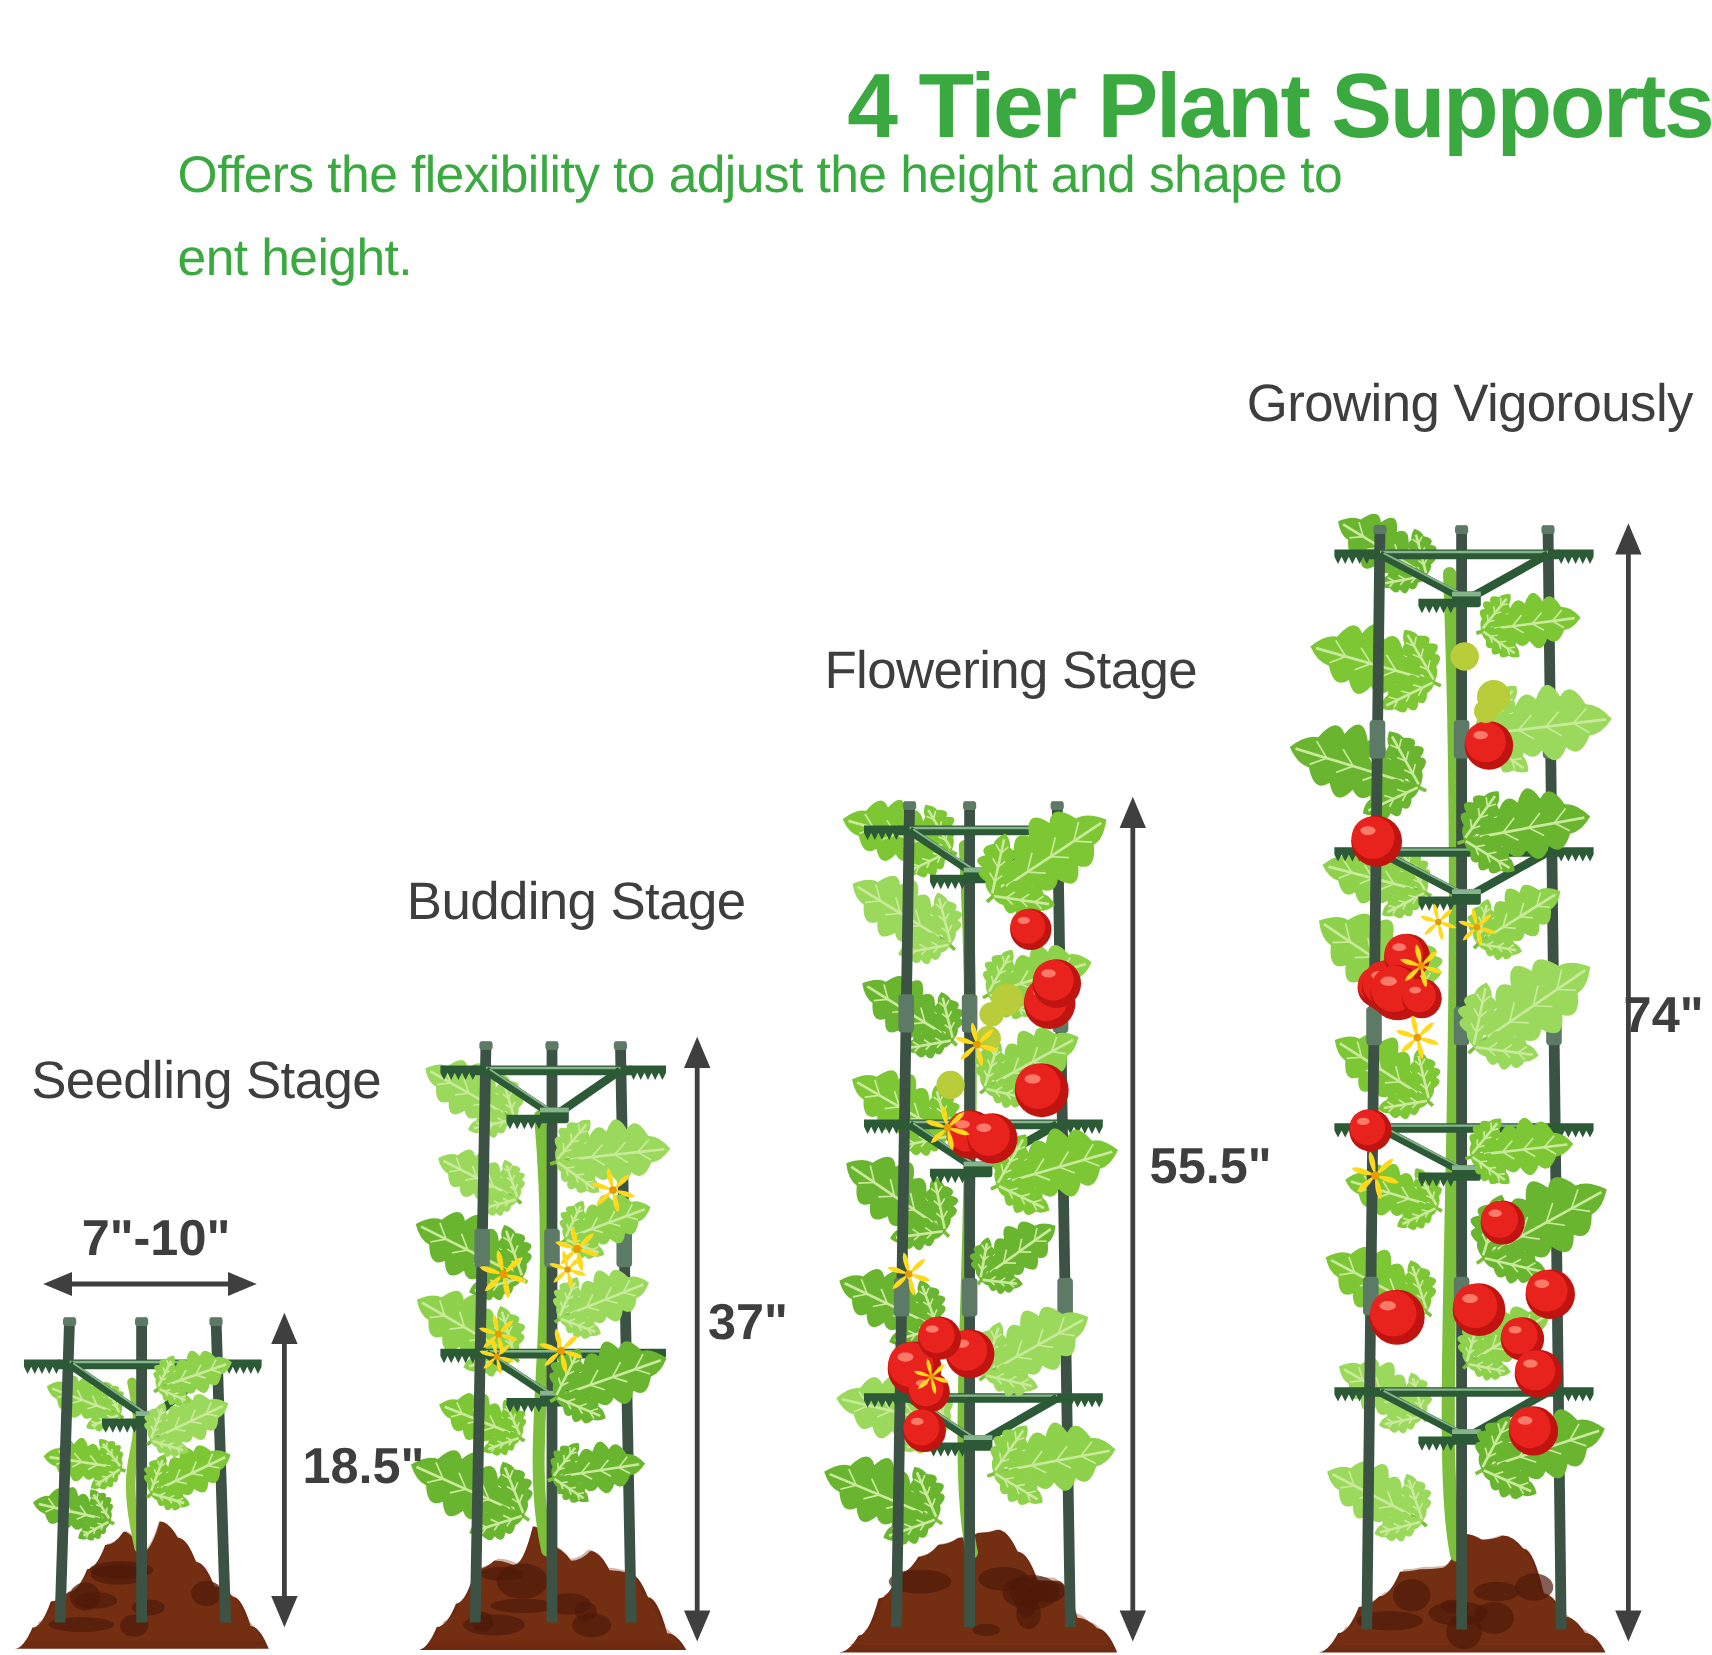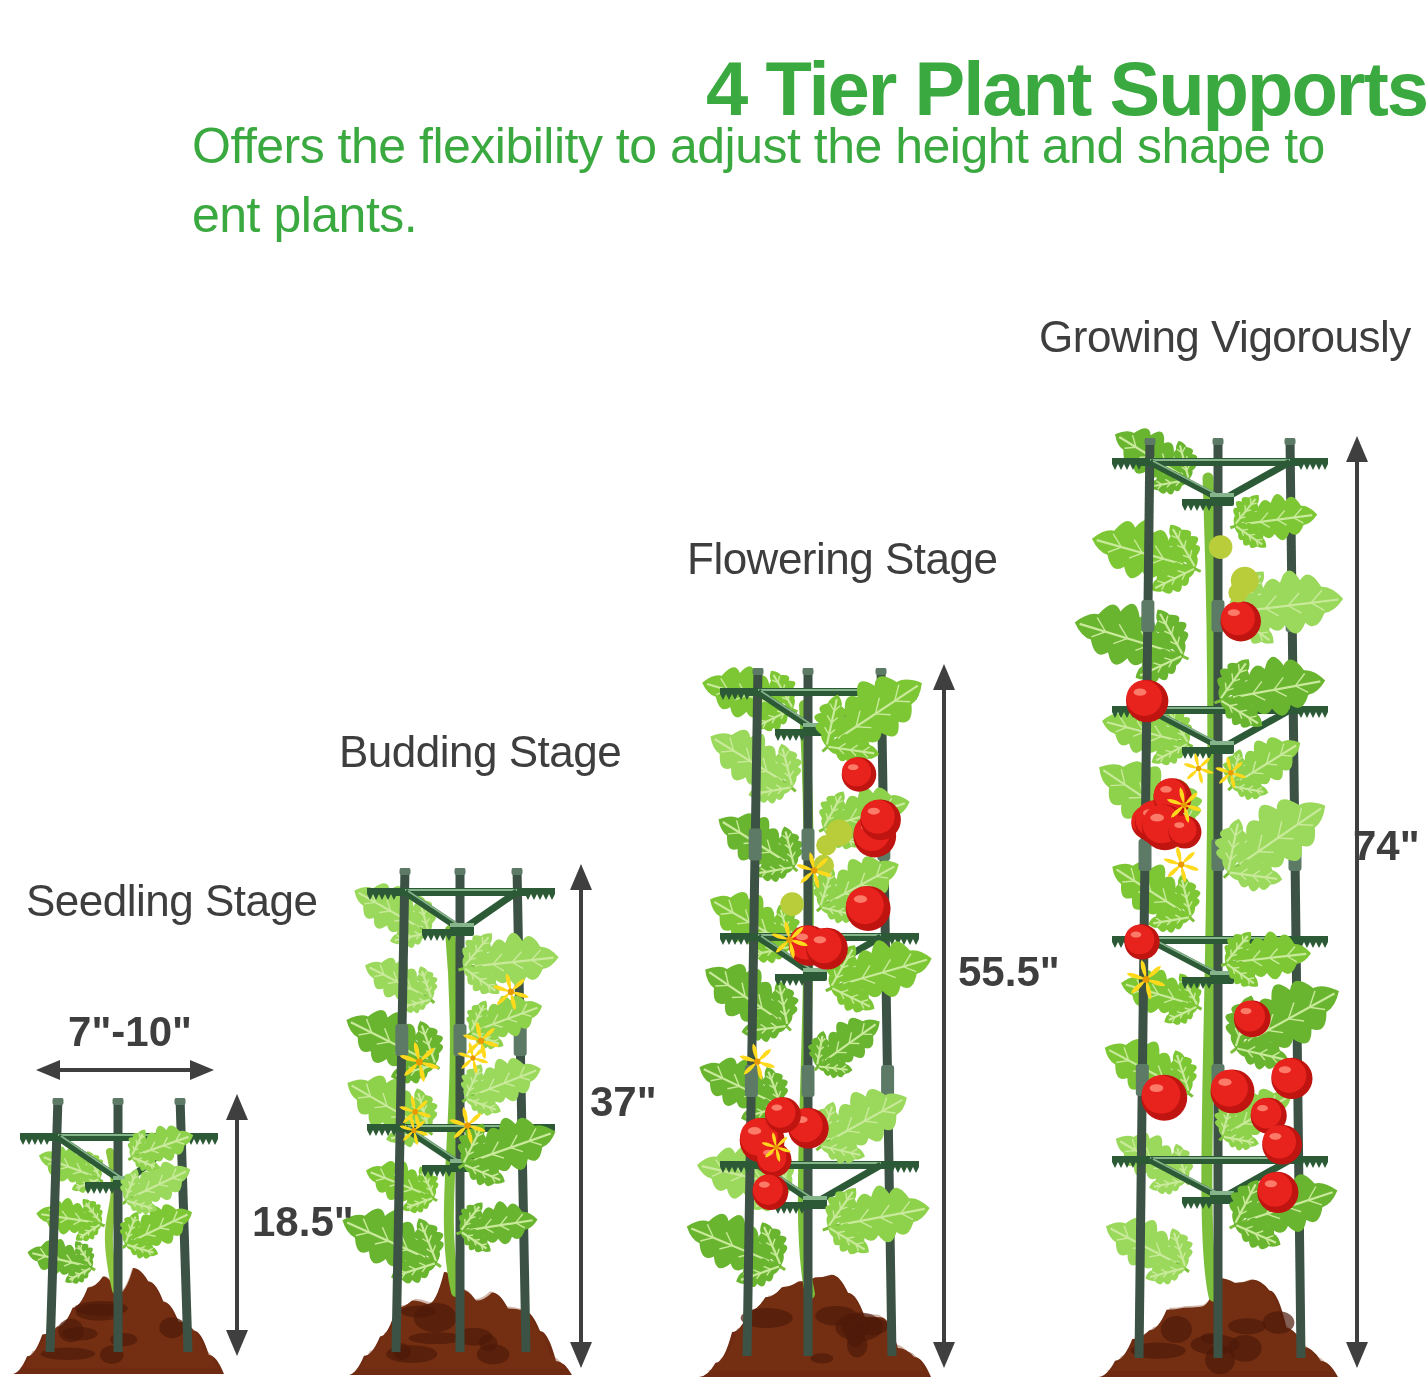--- a/index.html
+++ b/index.html
@@ -8,21 +8,21 @@
     background:#fff;font-family:"Liberation Sans",sans-serif;
   }
   #art{position:absolute;left:0;top:0;}
   .title{
     position:absolute;left:0;top:-6px;width:100%;text-align:right;
     font-size:76px;font-weight:bold;letter-spacing:-2px;color:var(--green);
     white-space:nowrap;
   }
   .desc{
     position:absolute;left:148px;top:112px;color:var(--green);
-    font-size:50px;line-height:69px;letter-spacing:-0.5px;white-space:nowrap;margin-left:44px;
+    font-size:43px;line-height:69px;letter-spacing:-0.5px;white-space:nowrap;
   }
   .stage-label{
     position:absolute;color:var(--gray);font-weight:normal;font-size:44px;
     letter-spacing:-0.5px;white-space:nowrap;
   }
   .stage-0{left:5px;top:876px;margin-left:21px;}
   .stage-1{left:339px;top:727px;}
   .stage-2{left:687px;top:534px;}
   .stage-3{left:1039px;top:312px;}
   .measure{
@@ -2051,21 +2051,21 @@
         <line x1="56" y1="1070" x2="194" y2="1070" stroke="#3f3f3f" stroke-width="4"></line>
         <polygon points="36,1070 60,1060 60,1080" fill="#3f3f3f"></polygon>
         <polygon points="214,1070 190,1060 190,1080" fill="#3f3f3f"></polygon>
       </g>
     </svg>
 
   <h1 class="title">4 Tier Plant Supports</h1>
 
   <div class="desc">
     <div>Offers the flexibility to adjust the height and shape to</div>
-    <div>ent plants.</div>
+    <div>ent height.</div>
   </div>
 
   <div class="stage-label stage-0">Seedling Stage</div>
   <div class="stage-label stage-1">Budding Stage</div>
   <div class="stage-label stage-2">Flowering Stage</div>
   <div class="stage-label stage-3">Growing Vigorously</div>
 
   <div class="measure m-width">7"-10"</div>
   <div class="measure m-0">18.5"</div>
   <div class="measure m-1">37"</div>

